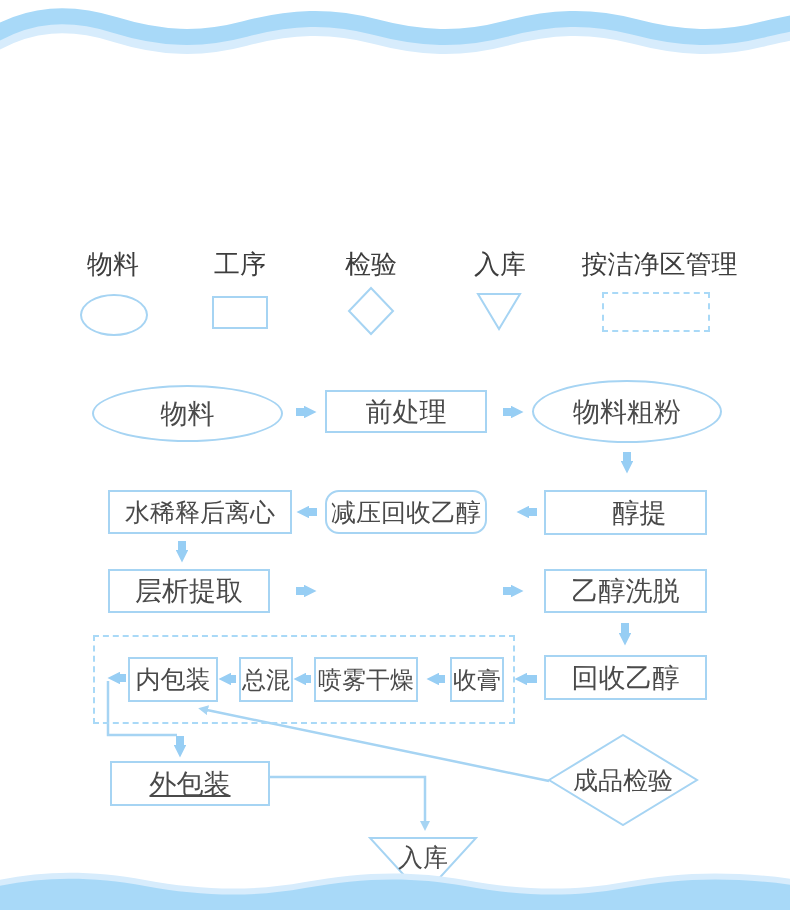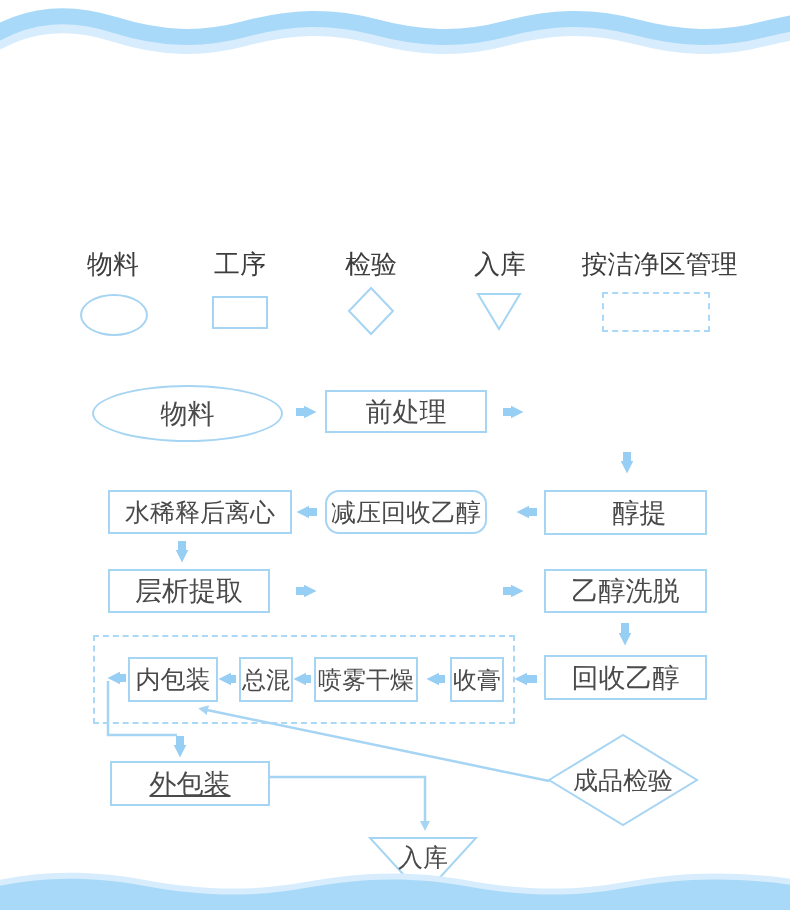--- a/index.html
+++ b/index.html
@@ -132,20 +132,23 @@
   </svg>
 
   <div class="dashed-zone"></div>
 
   <div class="node ellipse" style="left:92px;top:385px;width:191px;height:57px;font-size:27px;">
       <span>物料</span>
     </div>
   <div class="node rect" style="left:325px;top:390px;width:162px;height:43px;font-size:27px;">
       <span>前处理</span>
     </div>
+  <div class="node ellipse" style="left:532px;top:380px;width:190px;height:63px;font-size:27px;">
+      <span>物料粗粉</span>
+    </div>
 
   <div class="node rect" style="left:108px;top:490px;width:184px;height:44px;font-size:25px;font-family:Liberation Mono, monospace;">
       <span>水稀释后离心</span>
     </div>
   <div class="node rect" style="left:325px;top:490px;width:162px;height:44px;font-size:25px;border-radius:14px;">
       <span>减压回收乙醇</span>
     </div>
   <div class="node rect" style="left:544px;top:490px;width:163px;height:45px;font-size:27px;padding-left:28px;">
       <span>醇提</span>
     </div>

